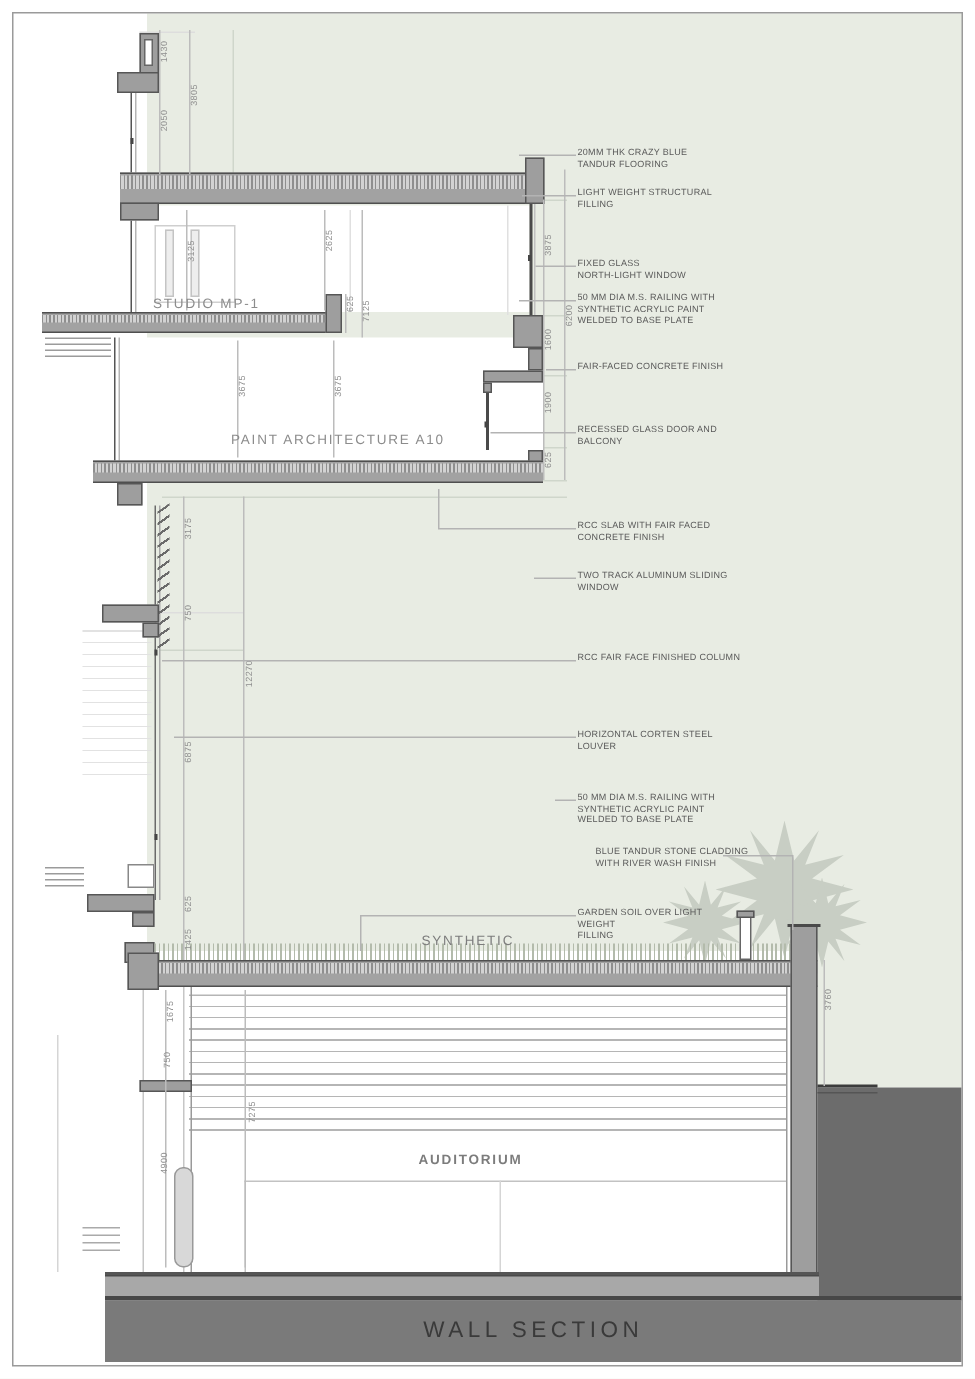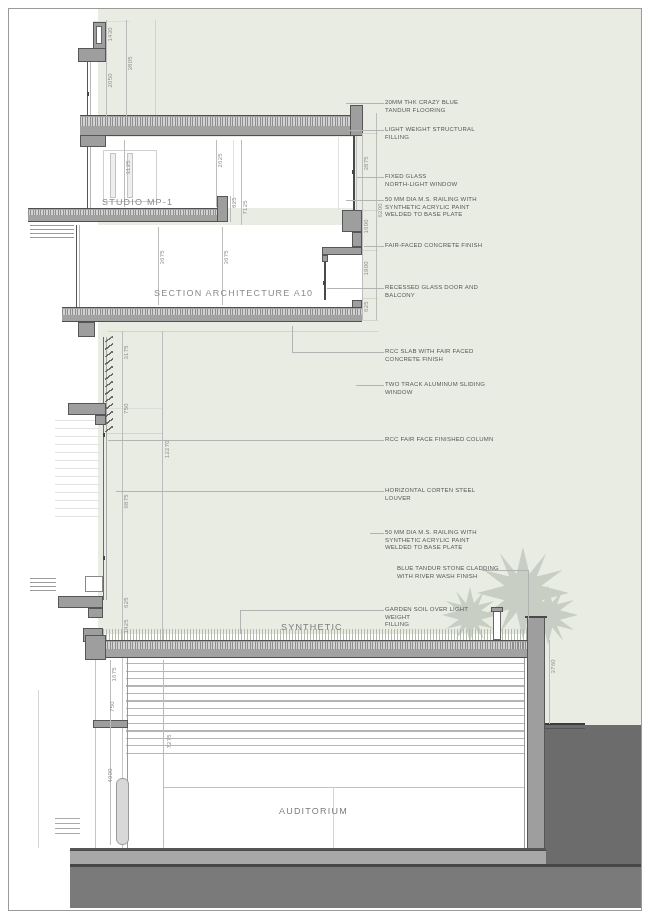--- a/index.html
+++ b/index.html
@@ -149,20 +149,21 @@
   <div class="pill" style="left:116px;top:778px;width:13px;height:67px;"></div>
   <div class="hl" style="left:55px;top:818px;width:25px;background:#aaa;"></div>
   <div class="hl" style="left:55px;top:823px;width:25px;background:#aaa;"></div>
   <div class="hl" style="left:55px;top:828px;width:25px;background:#aaa;"></div>
   <div class="hl" style="left:55px;top:833px;width:25px;background:#aaa;"></div>
   <div class="hl" style="left:70px;top:848px;width:476px;height:1.5px;background:#555;"></div>
 
   <div class="abs" style="left:70px;top:850px;width:476px;height:16px;background:#a8a8a8;border-top:1px solid #4a4a4a;"></div>
   <div class="hl" style="left:70px;top:864px;width:571px;height:3px;background:#474747;"></div>
   <div class="band" style="left:70px;top:867px;width:571px;height:41px;"></div>
+  <div class="title" style="left:70px;top:878px;width:571px;">WALL SECTION</div>
 
   <div class="frame" style="left:8px;top:8px;width:634px;height:903px;"></div>
 
   <div class="dimv" style="left:106px;top:20px;height:96px;"></div>
   <div class="dimv" style="left:126px;top:20px;height:96px;"></div>
   <div class="dimv" style="left:124px;top:140px;height:67px;"></div>
   <div class="dimv" style="left:216px;top:140px;height:67px;"></div>
   <div class="dimv" style="left:230px;top:196px;height:26px;"></div>
   <div class="dimv" style="left:241px;top:140px;height:85px;"></div>
   <div class="dimv" style="left:158px;top:227px;height:78px;"></div>
@@ -245,17 +246,17 @@
 LOUVER</div>
   <div class="ann" style="left:385px;top:529px;">50 MM DIA M.S. RAILING WITH
 SYNTHETIC ACRYLIC PAINT
 WELDED TO BASE PLATE</div>
   <div class="ann" style="left:397px;top:565px;">BLUE TANDUR STONE CLADDING
 WITH RIVER WASH FINISH</div>
   <div class="ann" style="left:385px;top:606px;">GARDEN SOIL OVER LIGHT WEIGHT
 FILLING</div>
 
   <div class="room" style="left:102px;top:197px;">STUDIO MP-1</div>
-  <div class="room" style="left:154px;top:288px;">SECTION ARCHITECTURE A10</div>
+  <div class="room" style="left:154px;top:288px;">PAINT ARCHITECTURE A10</div>
   <div class="room" style="left:281px;top:622px;color:#7c7c7c;">SYNTHETIC</div>
-  <div class="room" style="left:279px;top:806px;color:#7c7c7c;">AUDITORIUM</div>
+  <div class="room" style="left:279px;top:768px;color:#7c7c7c;font-weight:bold;">AUDITORIUM</div>
 
 </div>
 
 </body></html>

